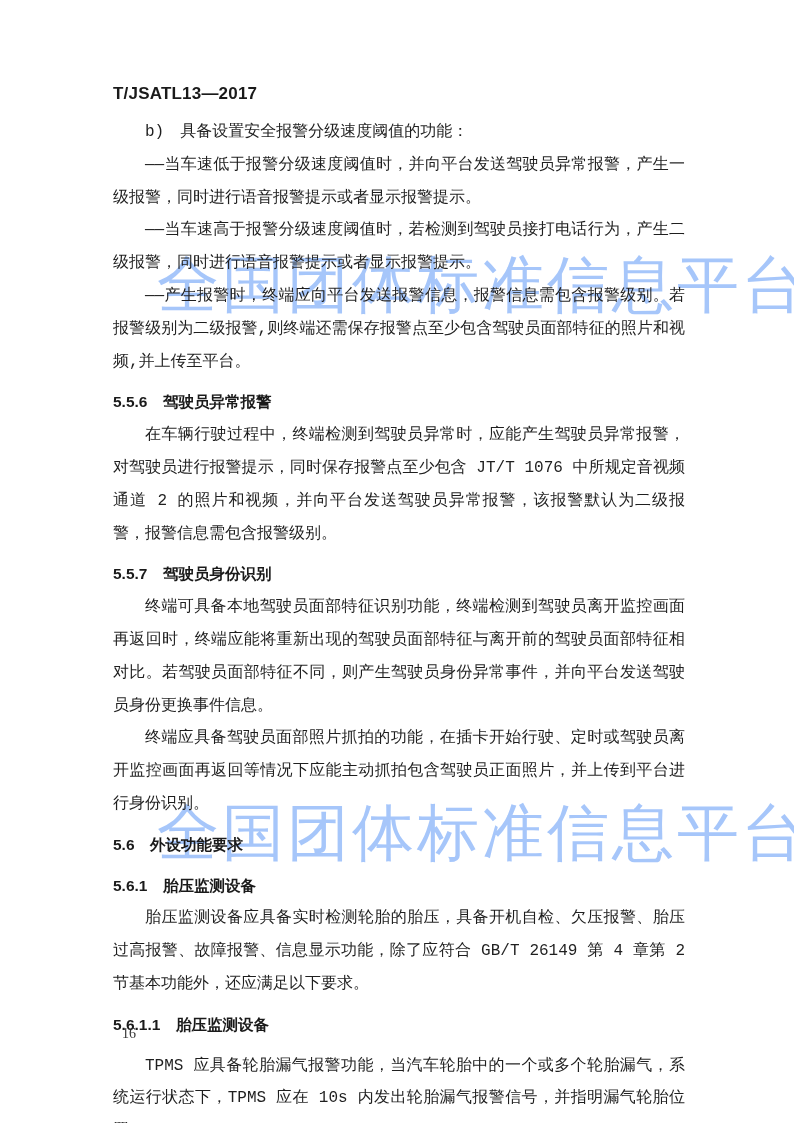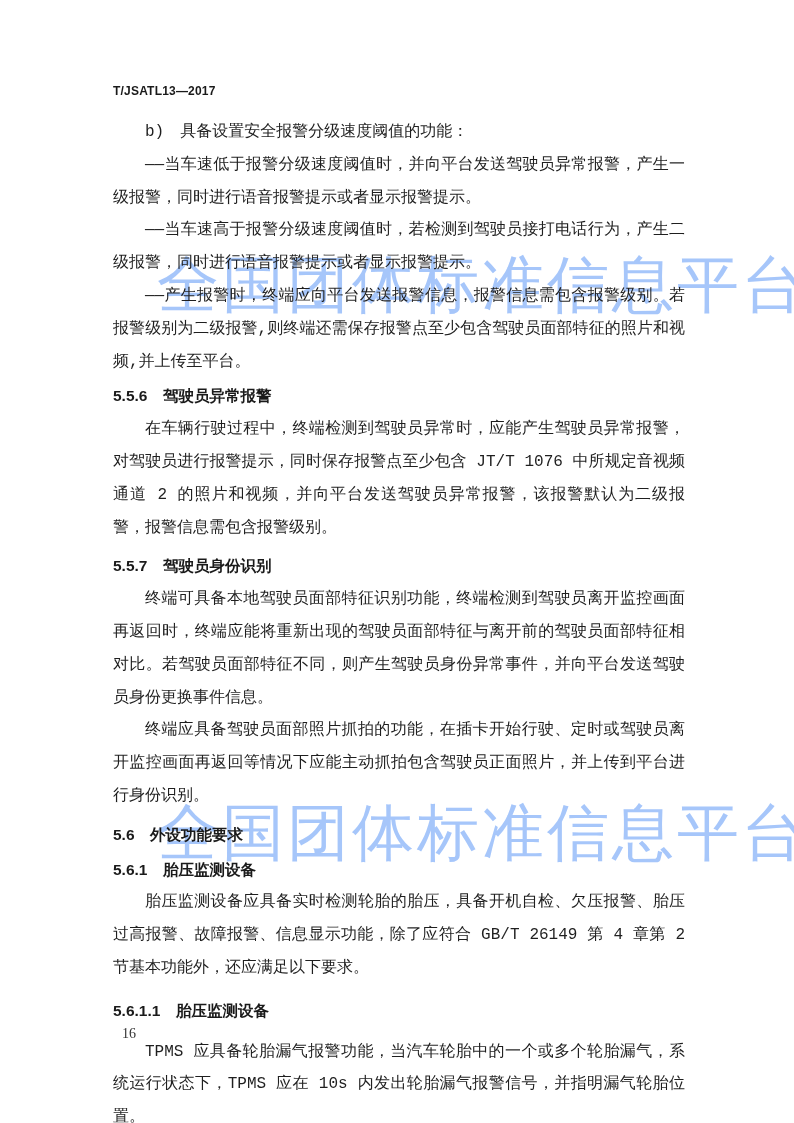--- a/index.html
+++ b/index.html
@@ -28,21 +28,21 @@
   }
   .wm-1 { top: 243px; }
   .wm-2 { top: 791px; }
   .doc-header {
     position: absolute;
     top: 84px;
     left: 113px;
     z-index: 1;
     font-family: "Liberation Sans", "DejaVu Sans", sans-serif;
     font-weight: bold;
-    font-size: 12px;
+    font-size: 17px;
     color: #1a1a1a;
     letter-spacing: 0.2px;
   }
   .content {
     position: absolute;
     top: 116px;
     left: 113px;
     width: 572px;
     z-index: 1;
     font-size: 16px;
@@ -53,20 +53,21 @@
   .block { margin: 0; }
   .block.alpha,
   .block.dash,
   .block.para { text-indent: 2em; font-family: Liberation Mono, monospace; }
   .block.heading {
     font-family: "Liberation Sans", "DejaVu Sans", sans-serif;
     font-weight: bold;
     font-size: 15.5px;
     color: #1a1a1a;
     text-align: left;
+    margin-top: 8px;
   }
   .mt-sm { margin-top: 2px; }
   .mt-md { margin-top: 6px; }
   .mt-lg { margin-top: 10px; }
   .mt-para { margin-top: 8px; }
   .page-number {
     position: absolute;
     top: 1026px;
     left: 122px;
     z-index: 1;

